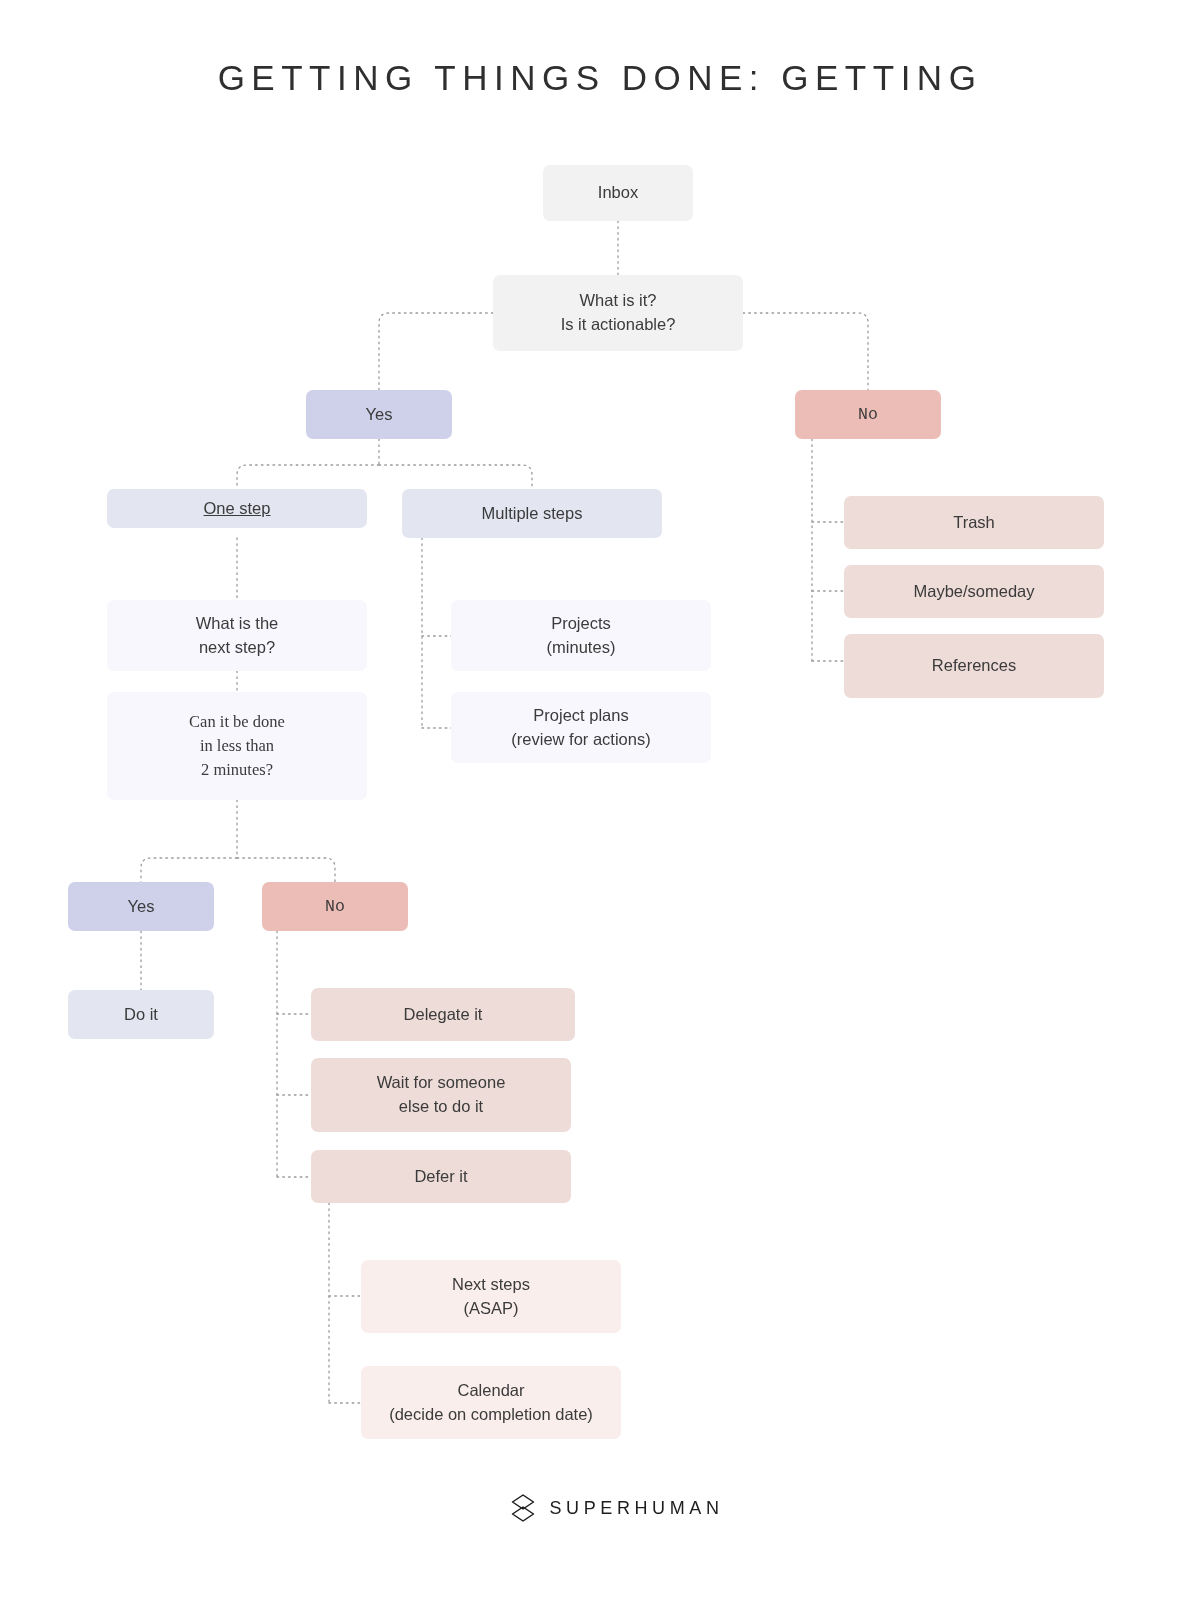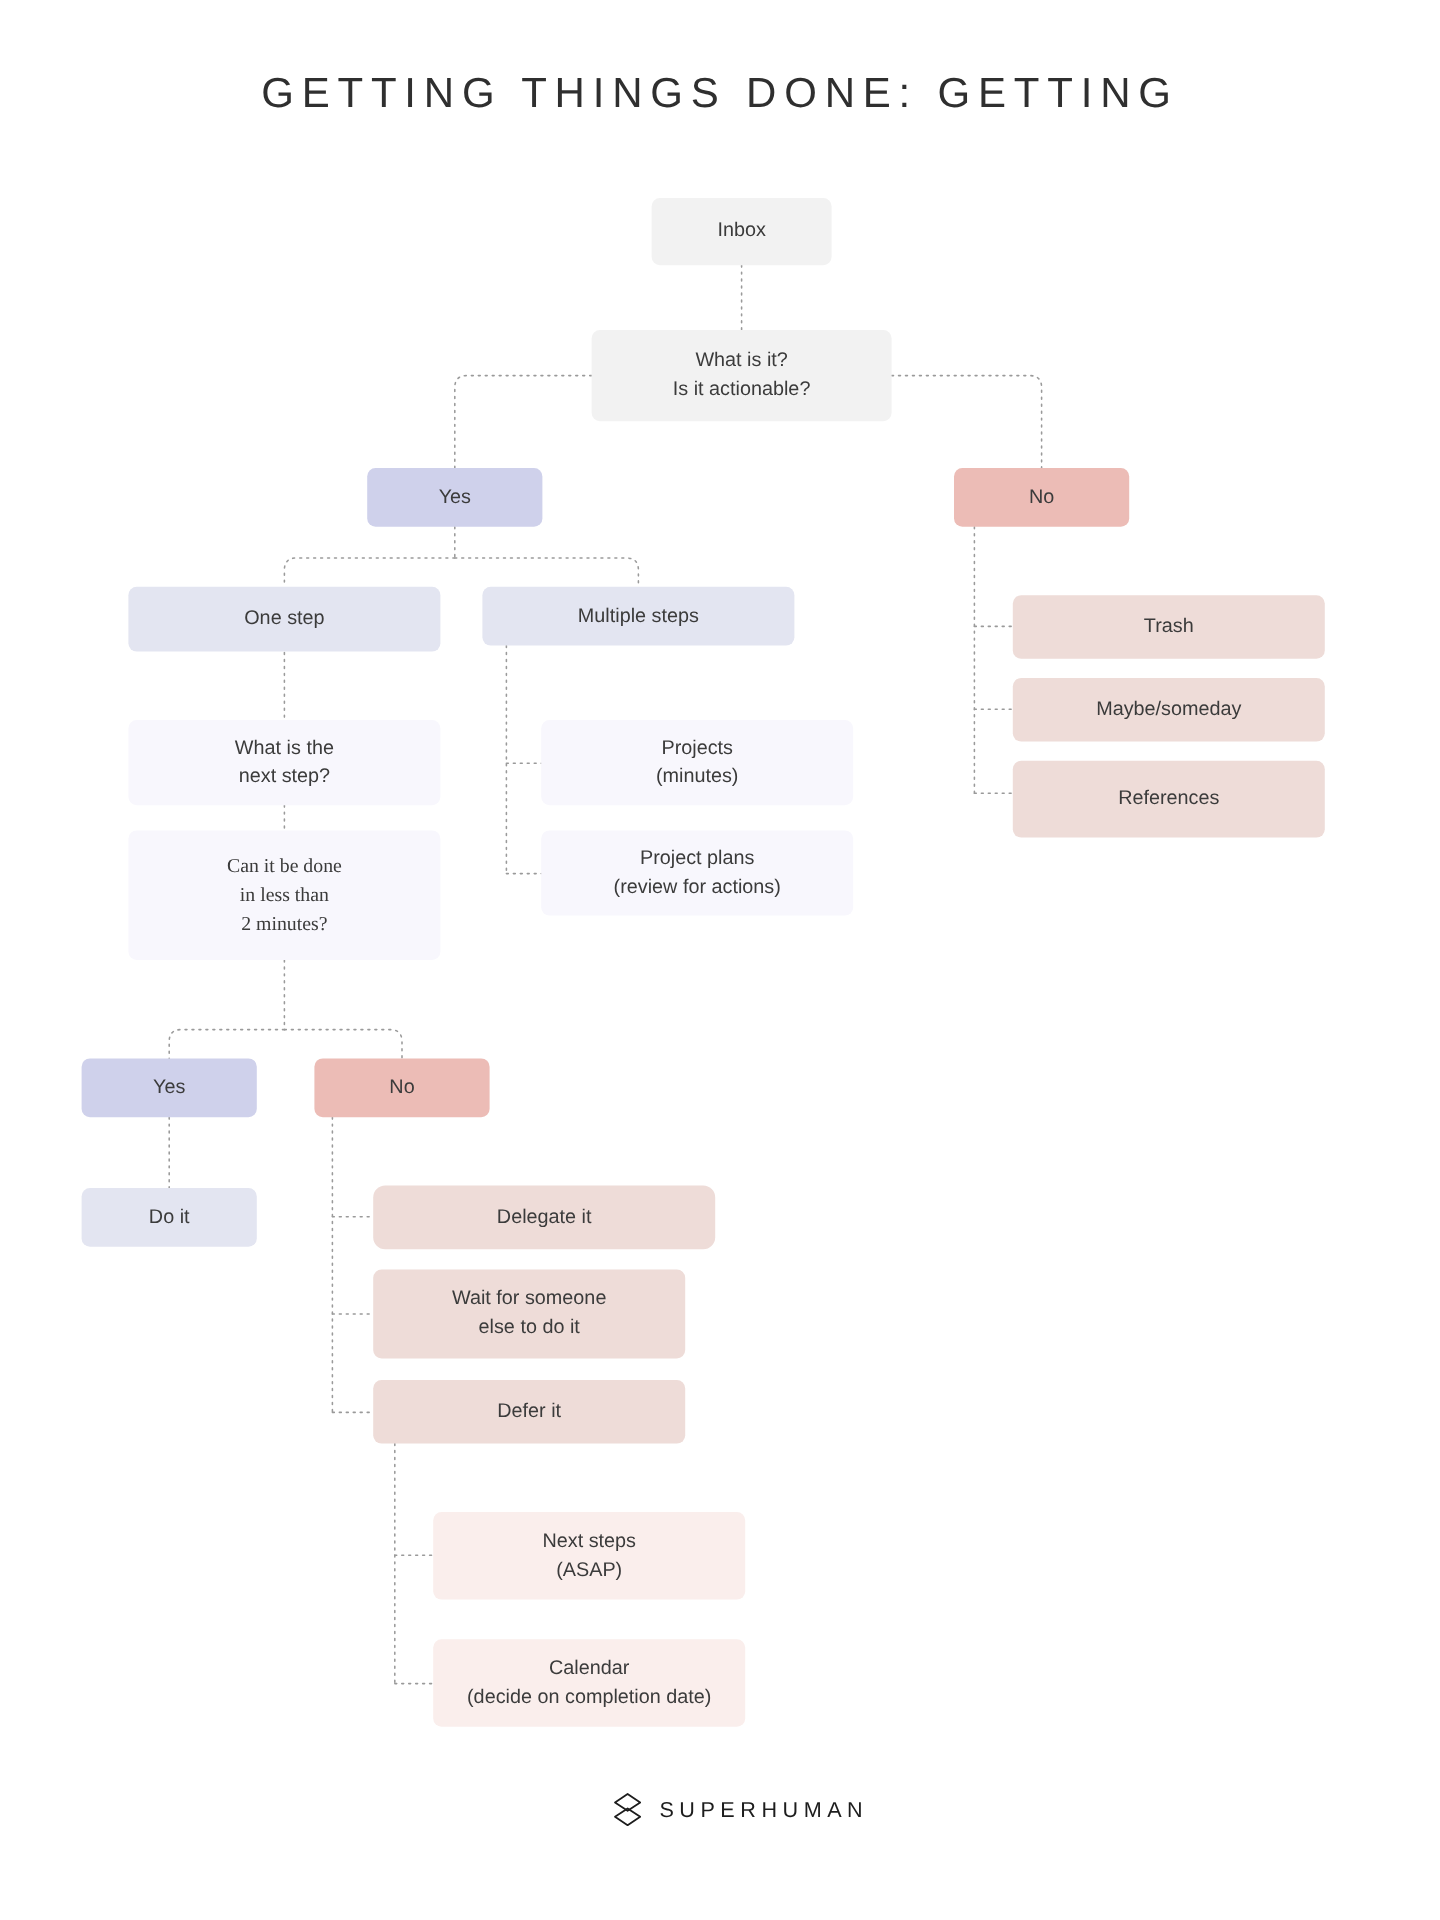--- a/index.html
+++ b/index.html
@@ -50,21 +50,21 @@
     font-size: 16.5px;
     line-height: 1.45;
     padding: 6px 10px;
     white-space: pre-line;
   }
   
   .c-grey    { background: #f2f2f2; }
   .c-lav-str { background: #cfd1eb; }
   .c-lav-mid { background: #e3e5f1; }
   .c-lav-lt  { background: #f8f7fd; }
-  .c-pink-str{ background: #ecbcb6; }
+  .c-pink-str{ background: #ecbcb6; font-family: Liberation Mono, monospace; }
   .c-pink-mid{ background: #eedcd8; }
   .c-pink-lt { background: #faeeec; }
 
   #footer {
     position: absolute;
     left: 17px;
     top: 1493px;
     width: 1200px;
     display: flex;
     align-items: center;
@@ -129,38 +129,38 @@
       <path d="M329,1403 L361,1403"></path>
     </g>
   </svg>
 
   <div id="nodes-layer">
       <div class="node c-grey" style="left: 543px; top: 165px; width: 150px; height: 56px;">Inbox</div>
       <div class="node c-grey" style="left: 493px; top: 275px; width: 250px; height: 76px;">What is it?
 Is it actionable?</div>
       <div class="node c-lav-str" style="left: 306px; top: 390px; width: 146px; height: 49px;">Yes</div>
       <div class="node c-pink-str" style="left: 795px; top: 390px; width: 146px; height: 49px;">No</div>
-      <div class="node c-lav-mid" style="left: 107px; top: 489px; width: 260px; height: 54px;">One step</div>
+      <div class="node c-lav-mid" style="left: 107px; top: 489px; width: 260px; height: 39px; text-decoration: underline;">One step</div>
       <div class="node c-lav-mid" style="left: 402px; top: 489px; width: 260px; height: 49px;">Multiple steps</div>
       <div class="node c-pink-mid" style="left: 844px; top: 496px; width: 260px; height: 53px;">Trash</div>
       <div class="node c-pink-mid" style="left: 844px; top: 565px; width: 260px; height: 53px;">Maybe/someday</div>
       <div class="node c-pink-mid" style="left: 844px; top: 634px; width: 260px; height: 64px;">References</div>
       <div class="node c-lav-lt" style="left: 107px; top: 600px; width: 260px; height: 71px;">What is the
 next step?</div>
       <div class="node c-lav-lt" style="left: 451px; top: 600px; width: 260px; height: 71px;">Projects
 (minutes)</div>
       <div class="node c-lav-lt" style="left: 107px; top: 692px; width: 260px; height: 108px; font-family: Liberation Serif, serif;">Can it be done
 in less than
 2 minutes?</div>
       <div class="node c-lav-lt" style="left: 451px; top: 692px; width: 260px; height: 71px;">Project plans
 (review for actions)</div>
       <div class="node c-lav-str" style="left: 68px; top: 882px; width: 146px; height: 49px;">Yes</div>
       <div class="node c-pink-str" style="left: 262px; top: 882px; width: 146px; height: 49px;">No</div>
       <div class="node c-lav-mid" style="left: 68px; top: 990px; width: 146px; height: 49px;">Do it</div>
-      <div class="node c-pink-mid" style="left: 311px; top: 988px; width: 285px; height: 53px; border-radius: 10px;">Delegate it</div>
+      <div class="node c-pink-mid" style="left: 311px; top: 988px; width: 264px; height: 53px;">Delegate it</div>
       <div class="node c-pink-mid" style="left: 311px; top: 1058px; width: 260px; height: 74px;">Wait for someone
 else to do it</div>
       <div class="node c-pink-mid" style="left: 311px; top: 1150px; width: 260px; height: 53px;">Defer it</div>
       <div class="node c-pink-lt" style="left: 361px; top: 1260px; width: 260px; height: 73px;">Next steps
 (ASAP)</div>
       <div class="node c-pink-lt" style="left: 361px; top: 1366px; width: 260px; height: 73px;">Calendar
 (decide on completion date)</div>
     </div>
 
   <div id="footer">

